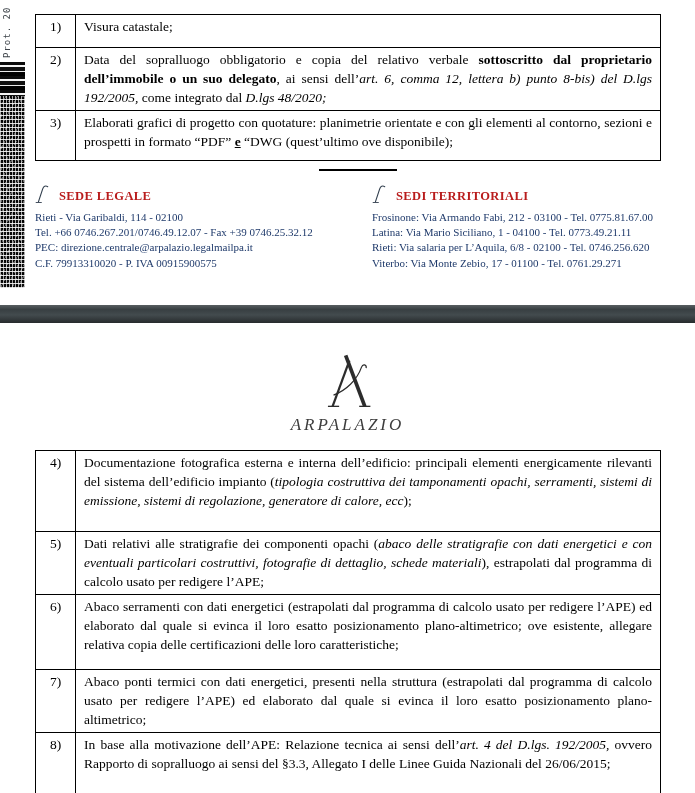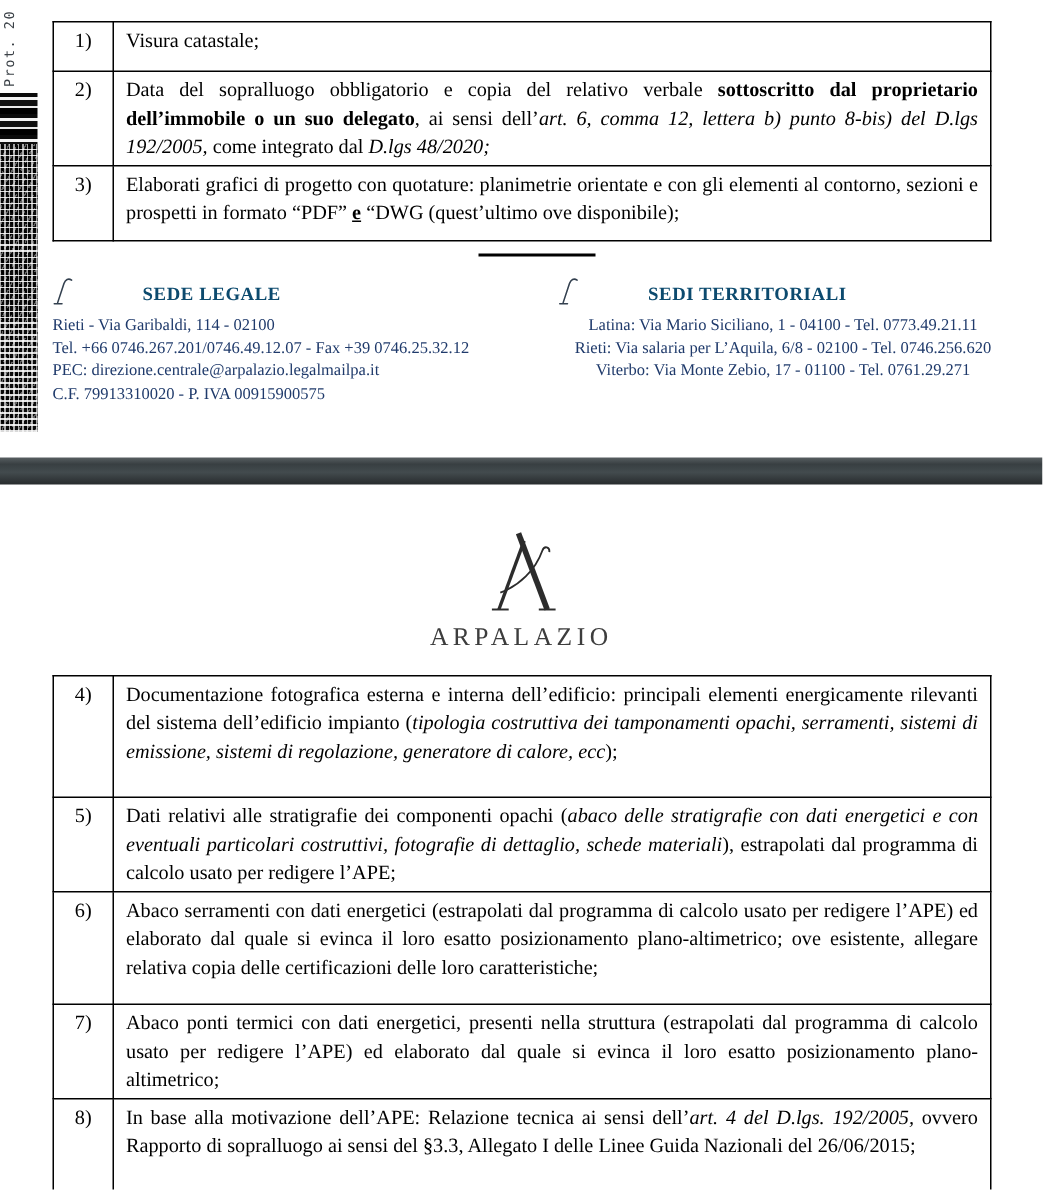--- a/index.html
+++ b/index.html
@@ -58,34 +58,34 @@
   .t2 tr:nth-child(5) td { height: 62px; }
   .sb { font-weight: bold; }
   .si { font-style: italic; }
   .su { text-decoration: underline; }
 
   .center-rule { position: absolute; left: 319px; top: 169px; width: 78px; height: 2px; background: #000; }
 
   
   .contact-block { position: absolute; top: 183px; color: #1f3a6b; }
   .contact-block.left  { left: 35px;  width: 335px; }
-  .contact-block.right { left: 372px; width: 300px; text-align: center; }
+  .contact-block.right { left: 372px; width: 300px; }
   .contact-title-row { display: flex; align-items: flex-start; gap: 9px; height: 24px; }
   .mini-logo { flex: 0 0 auto; margin-top: 1px; }
-  .contact-title { font-weight: bold; font-size: 12.5px; letter-spacing: .4px; padding-top: 6px; color: #0c4a6e; margin-left: 36px; }
+  .contact-title { font-weight: bold; font-size: 12.5px; letter-spacing: .4px; padding-top: 6px; color: #b91c1c; }
   .contact-lines { margin-top: 3px; font-size: 11px; line-height: 15.2px; }
 
   
   .page-divider {
     position: absolute; left: 0; top: 305px; width: 695px; height: 18px;
     background: linear-gradient(180deg, #585e61 0%, #383f42 25%, #434b4e 55%, #272b2d 100%);
   }
 
   
-  .logo-block { position: absolute; left: 0; top: 354px; width: 695px; text-align: center; }
+  .logo-block { position: absolute; left: 0; top: 354px; width: 695px; text-align: center; font-style: italic; }
   .logo-mark { display: block; margin: 0 auto; }
   .logo-text {
     margin-top: 3px; font-size: 17px; letter-spacing: 3px;
     color: #3d3d3d; font-family: "Liberation Serif", serif;
   }
 </style>
 </head>
 <body>
 
 <div class="page">
@@ -138,20 +138,21 @@
     <div class="contact-title-row">
       <span class="mini-logo">
         <svg width="15" height="22" viewBox="0 0 20 28" fill="none">
           <path d="M17 3 C14 1 11.5 2.5 10.2 6 L4.6 23" stroke="#33404f" stroke-width="1.4" stroke-linecap="round"></path>
           <path d="M1.5 24 L8.5 24" stroke="#33404f" stroke-width="1.2" stroke-linecap="round"></path>
         </svg>
       </span>
       <span class="contact-title">SEDI TERRITORIALI</span>
     </div>
     <div class="contact-lines">
+        <div>Frosinone: Via Armando Fabi, 212 - 03100 - Tel. 0775.81.67.00</div>
         <div>Latina: Via Mario Siciliano, 1 - 04100 - Tel. 0773.49.21.11</div>
         <div>Rieti: Via salaria per L’Aquila, 6/8 - 02100 - Tel. 0746.256.620</div>
         <div>Viterbo: Via Monte Zebio, 17 - 01100 - Tel. 0761.29.271</div>
       </div>
   </div>
 
   <div class="page-divider"></div>
 
   <div class="logo-block">
     <svg class="logo-mark" width="56" height="58" viewBox="0 0 60 62" fill="none">

